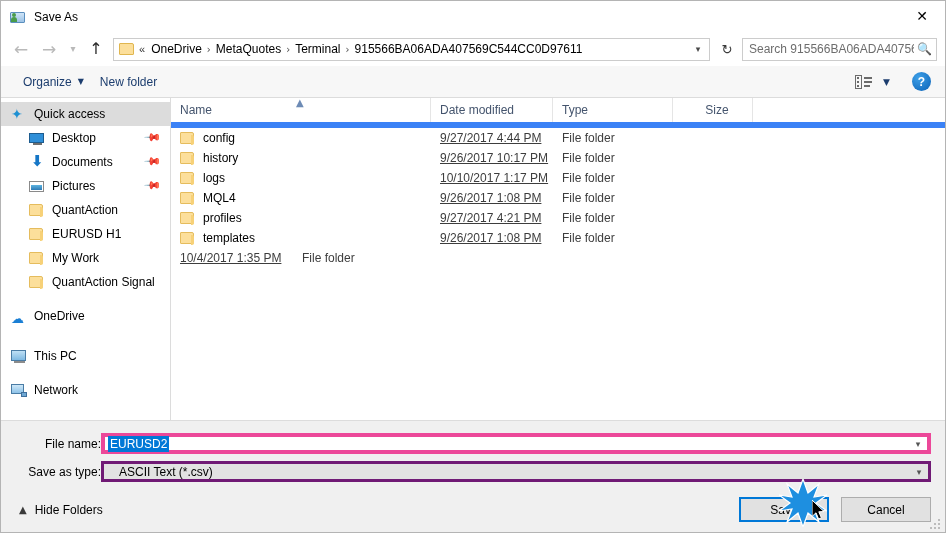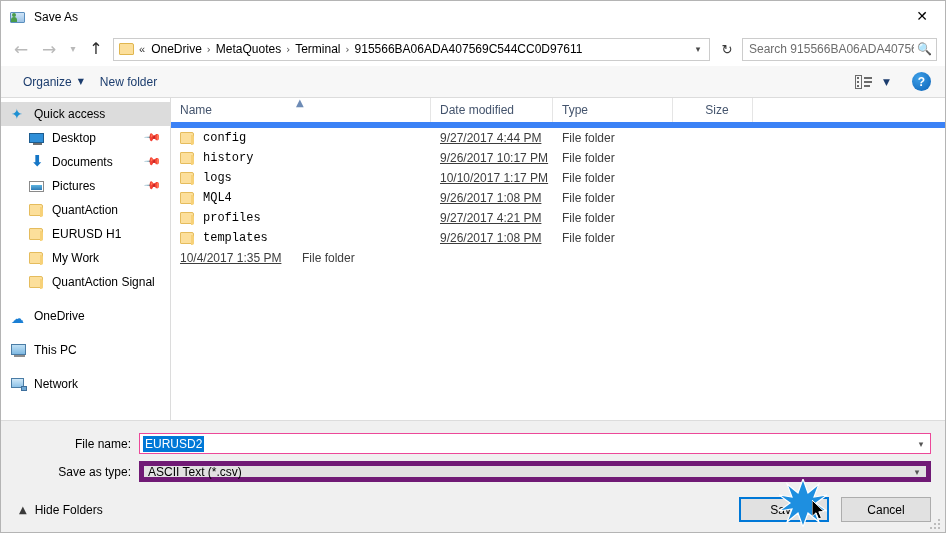--- a/index.html
+++ b/index.html
@@ -352,21 +352,21 @@
     font-family: "DejaVu Sans", sans-serif;
   }
   .rows { flex: 1; overflow: hidden; }
   .frow {
     height: 20px;
     display: flex; align-items: center;
     font-size: 12px;
   }
   .fc-name {
     width: 260px; display: flex; align-items: center;
-    padding-left: 9px; box-sizing: border-box; font-family: Liberation Mono, monospace;
+    padding-left: 9px; box-sizing: border-box;
   }
   .f-folder {
     width: 14px; height: 12px; flex: none;
     position: relative;
     background: #fcdf9b;
     border: 1px solid #e5bc5d;
     border-radius: 1px 2px 1px 1px;
     box-sizing: border-box;
   }
   .f-folder::after {
@@ -384,40 +384,41 @@
     background: #f0f0f0;
     border-top: 1px solid #dcdcdc;
     padding: 12px 0 0 0;
   }
   .form-row {
     display: flex; align-items: center;
     margin-bottom: 7px;
     padding-right: 14px;
   }
   .form-label {
-    width: 138px;
+    width: 100px;
     text-align: right;
-    padding-right: 8px;
+    padding-right: 0;
     font-size: 12px; color: #000;
     box-sizing: border-box;
   }
   .field {
     flex: 1;
     height: 21px;
     display: flex; align-items: center;
     box-sizing: border-box;
     position: relative;
   }
   .field.filename {
-    border: 1px solid #ec4899;
+    border: 4px solid #ec4899;
     background: #ffffff;
   }
   .field.filetype {
-    border: 5px solid #701a75;
+    border: 3px solid #701a75;
     background: #e2e2e2;
+    padding-left: 11px;
   }
   .field-text {
     padding-left: 4px;
     font-size: 12px;
     white-space: nowrap; overflow: hidden;
   }
   .field-text.selected {
     background: #0078d7;
     color: #ffffff;
     padding: 1px 2px;
@@ -620,21 +621,21 @@
             <i class="ico-folder"></i>
           </span>
         <span class="sb-label">QuantAction Signal</span>
       </div>
       <div class="sb-row" style="margin-top:10px">
         <span class="sb-ico">
             <i class="ico-cloud">☁</i>
           </span>
         <span class="sb-label">OneDrive</span>
       </div>
-      <div class="sb-row" style="margin-top:10px">
+      <div class="sb-row" style="margin-top:16px">
         <span class="sb-ico">
             <i class="ico-pc"></i>
           </span>
         <span class="sb-label">This PC</span>
       </div>
       <div class="sb-row" style="margin-top:10px">
         <span class="sb-ico">
             <i class="ico-net"></i>
           </span>
         <span class="sb-label">Network</span>

